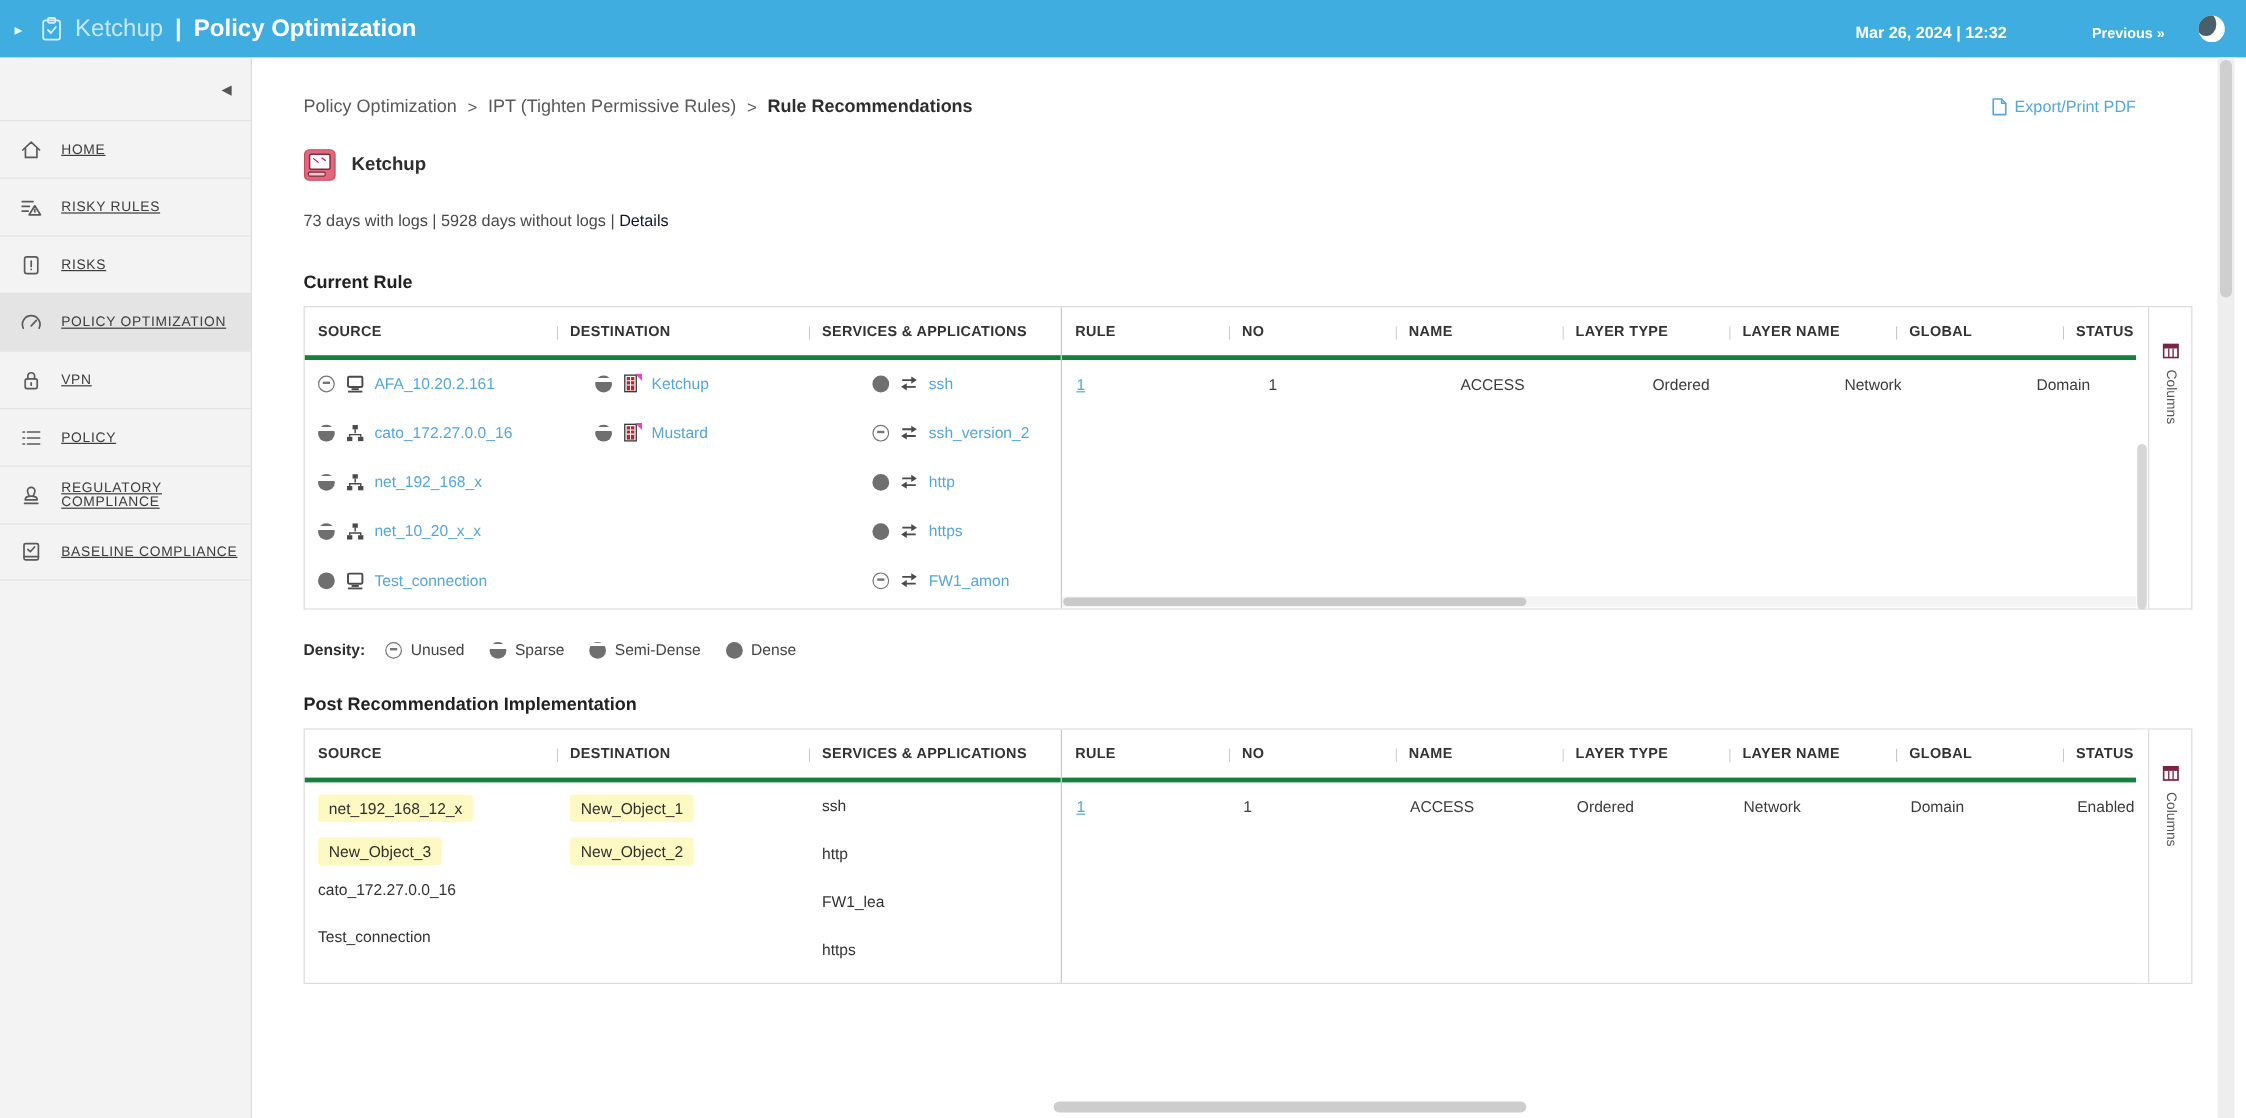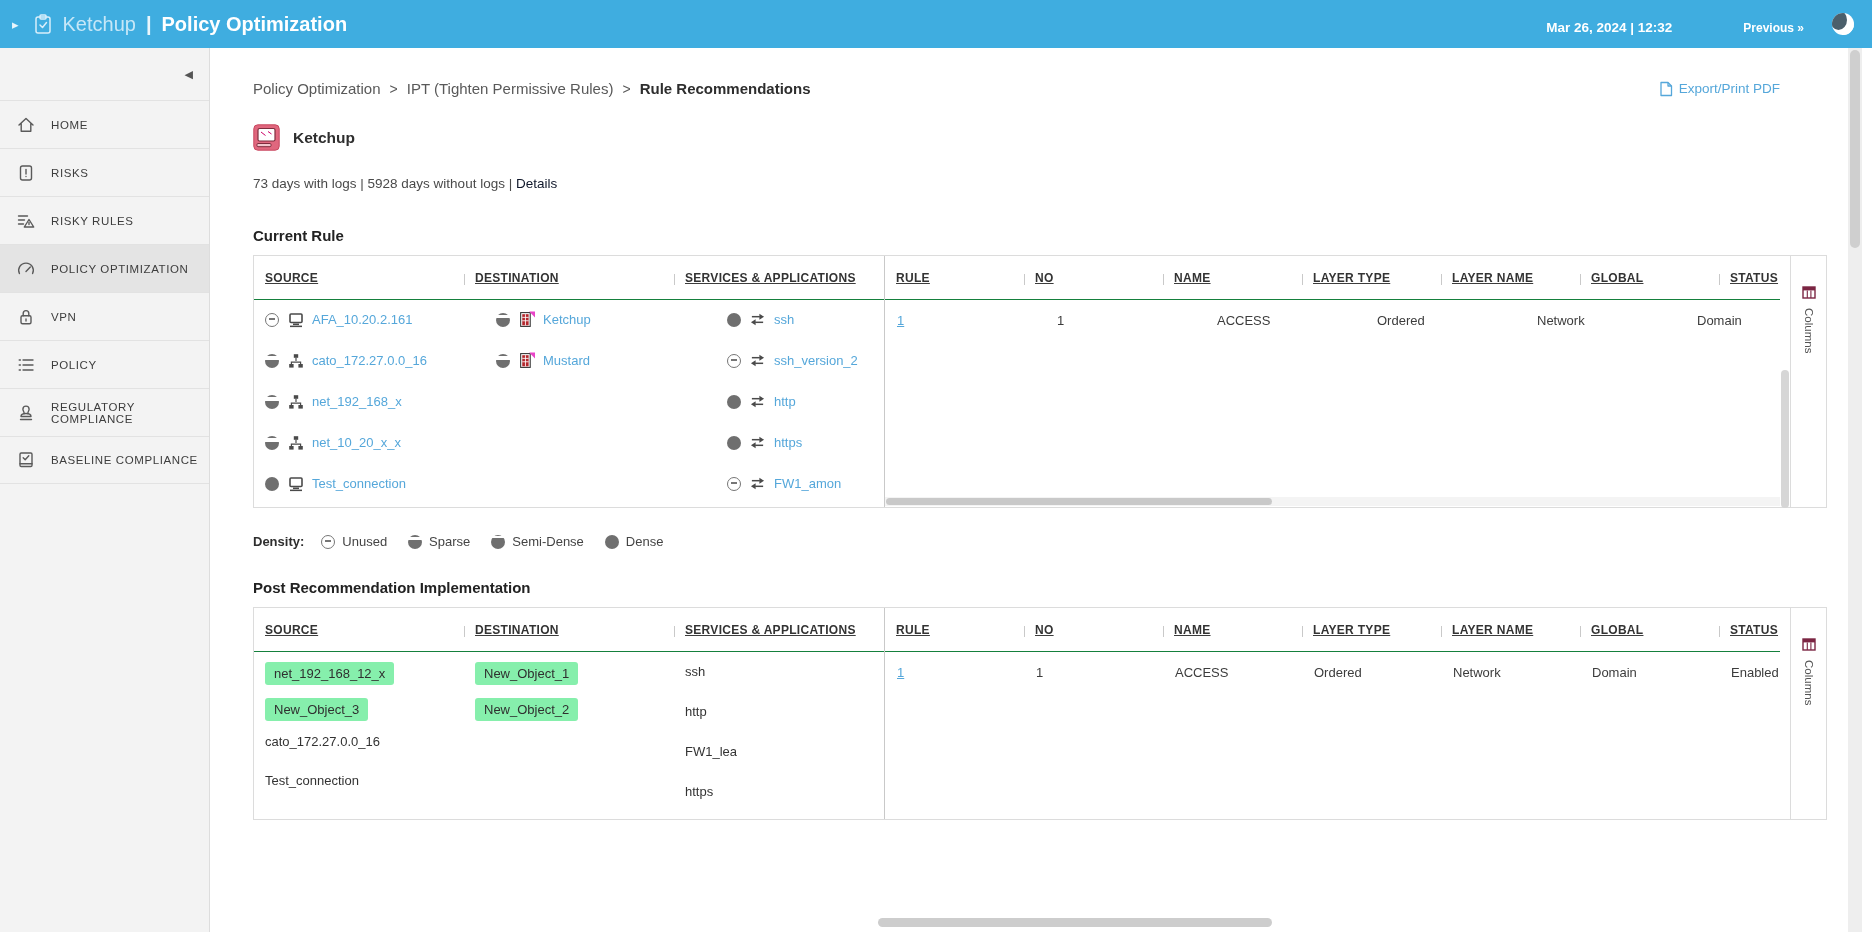--- a/index.html
+++ b/index.html
@@ -19,21 +19,21 @@
   .tb-user { width:22px; height:22px; border-radius:50%; background:#fff; position:relative; overflow:hidden; cursor:pointer; }
   .tb-user::after { content:''; position:absolute; left:-2px; top:-3px; width:17px; height:20px; border-radius:50%; background:#4b5f6b; }
   .tb-user::before { content:''; position:absolute; right:-6px; bottom:-8px; width:18px; height:18px; border-radius:50%; background:#fff; z-index:1; }
 
   .layout { display:flex; height:884px; }
 
   
   .sidebar { width:210px; background:#f3f3f3; border-right:1px solid #ddd; flex-shrink:0; }
   .collapse { height:52px; display:flex; align-items:center; justify-content:flex-end; padding-right:16px; color:#555; font-size:11px; cursor:pointer; }
   .side-item { height:48px; display:flex; align-items:center; gap:15px; padding-left:16px;
-    border-top:1px solid #e2e2e2; cursor:pointer; }
+    border-top:1px solid #e2e2e2; cursor:pointer;text-decoration:underline; }
   .side-item:last-child { border-bottom:1px solid #e2e2e2; }
   .side-item.selected { background:#e4e4e4; }
   .slabel { font-size:11.5px; letter-spacing:0.6px; color:#3d3d3d; }
   .sicon { width:20px; height:20px; display:flex; }
   .sicon svg { stroke:#5a5a5a; fill:none; stroke-width:1.4; stroke-linecap:round; stroke-linejoin:round; }
 
   
   .main { flex:1; position:relative; background:#fff; }
   .content { padding:32px 0 0 43px; width:1617px; }
 
@@ -54,21 +54,21 @@
   .logs-block { margin-top:20px; font-size:13.5px; line-height:26px; }
   .cal { display:inline-flex; vertical-align:-2px; margin:0 4px 0 6px; }
   .link { color:#0f172a; cursor:pointer; text-decoration:none; }
 
   .section-title { margin-top:30px; font-size:15px; font-weight:700; color:#222; }
 
   
   .data-table { margin-top:11px; width:1574px; border:1px solid #dcdcdc; display:flex; background:#fff; }
   .pane-left { width:630px; flex-shrink:0; }
   .pane-right { flex:1; min-width:0; border-left:1px solid #c9c9c9; overflow:hidden; position:relative; }
-  .hdr-row { height:44px; display:flex; align-items:center; border-bottom:1px solid #15803d;text-decoration:underline; }
+  .hdr-row { height:44px; display:flex; align-items:center; border-bottom:4px solid #15803d; }
   .hcell { font-size:12px; font-weight:700; color:#333; letter-spacing:0.3px; padding-left:11px; position:relative;
     white-space:nowrap; overflow:hidden; flex-shrink:0; }
   .hcell + .hcell::before { content:''; position:absolute; left:0; top:3px; height:17px; width:1px; background:#c9c9c9; }
   .c-obj { width:210px; }
   .c-val { width:139px; }
   .body-row { display:flex; }
   .t1 .body-row { height:207px;gap:21px; }
   .t2 .body-row { height:167px; }
   .bcell { width:210px; padding:10px 6px 0 11px; flex-shrink:0; }
   .bcell-val { width:139px; padding:13px 6px 0 12px; font-size:13px; color:#3c3c3c; flex-shrink:0; white-space:nowrap; }
@@ -101,21 +101,21 @@
 
   
   .legend { margin-top:26px; display:flex; align-items:center; gap:9px; font-size:13px; color:#444; }
   .legend .lbl { margin-right:8px; }
   .leg-item { display:flex; align-items:center; gap:7px; margin-right:12px; }
   .leg-icon { width:14px; height:14px; border-radius:50%; position:relative; background:#6f6f6f; }
 
   
   .post-item { margin-bottom:13px; font-size:13px; color:#333; }
   .post-item.plain { margin:10px 0 24px; }
-  .post-item.chip span { background:#86efac; padding:4px 9px; border-radius:3px; display:inline-block; color:#2f2f2f; }
+  .post-item.chip span { background:#fef9c3; padding:4px 9px; border-radius:3px; display:inline-block; color:#2f2f2f; }
   .svc-plain { margin:0 0 23px; padding-top:2px; font-size:13px; color:#333; }
 
   
   .page-vsb { position:absolute; top:48px; right:10px; width:14px; height:884px; background:#eeeeee; }
   .page-vsb .vthumb { position:absolute; top:2px; left:2px; width:10px; height:198px; background:#cfcfcf; border-radius:5px; cursor:pointer; }
   .page-hsb { position:absolute; bottom:5px; left:668px; width:394px; height:9px; background:#cdcdcd; border-radius:5px; cursor:pointer; }
 </style>
 </head>
 <body>
 
@@ -147,38 +147,38 @@
       <span class="sicon">
           <svg width="20" height="20" viewBox="0 0 20 20">
             <path d="M3 10 L10 3.5 L17 10 M5.2 8.6 V16.2 H14.8 V8.6"></path>
           </svg>
         </span>
       <span class="slabel">HOME</span>
     </div>
     <div class="side-item">
       <span class="sicon">
           <svg width="20" height="20" viewBox="0 0 20 20">
-            <rect x="4.5" y="3" width="11" height="14" rx="2"></rect>
-            <line x1="10" y1="6.5" x2="10" y2="11"></line>
-            <line x1="10" y1="13.4" x2="10" y2="13.6"></line>
-          </svg>
-        </span>
-      <span class="slabel">RISKS</span>
-    </div>
-    <div class="side-item">
-      <span class="sicon">
-          <svg width="20" height="20" viewBox="0 0 20 20">
             <line x1="2.5" y1="5" x2="11.5" y2="5"></line>
             <line x1="2.5" y1="9" x2="8.5" y2="9"></line>
             <line x1="2.5" y1="13" x2="7.5" y2="13"></line>
             <path d="M13 8.5 L17.7 16 H8.3 Z"></path>
             <line x1="13" y1="11.5" x2="13" y2="13.6"></line>
           </svg>
         </span>
       <span class="slabel">RISKY RULES</span>
+    </div>
+    <div class="side-item">
+      <span class="sicon">
+          <svg width="20" height="20" viewBox="0 0 20 20">
+            <rect x="4.5" y="3" width="11" height="14" rx="2"></rect>
+            <line x1="10" y1="6.5" x2="10" y2="11"></line>
+            <line x1="10" y1="13.4" x2="10" y2="13.6"></line>
+          </svg>
+        </span>
+      <span class="slabel">RISKS</span>
     </div>
     <div class="side-item selected">
       <span class="sicon">
           <svg width="20" height="20" viewBox="0 0 20 20">
             <path d="M3.4 14.5 A7.3 7.3 0 1 1 16.6 14.5"></path>
             <line x1="10" y1="12.5" x2="14.3" y2="8"></line>
           </svg>
         </span>
       <span class="slabel">POLICY OPTIMIZATION</span>
     </div>

